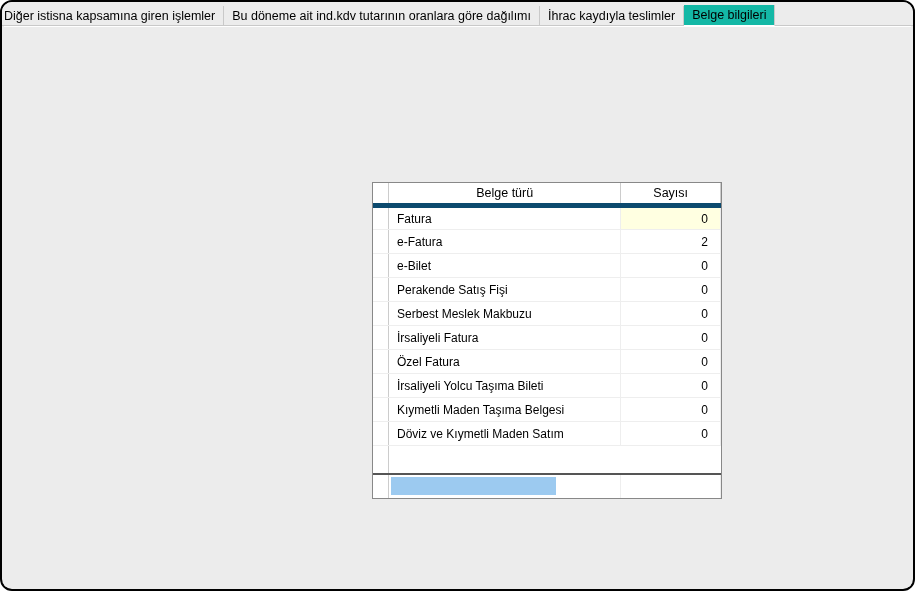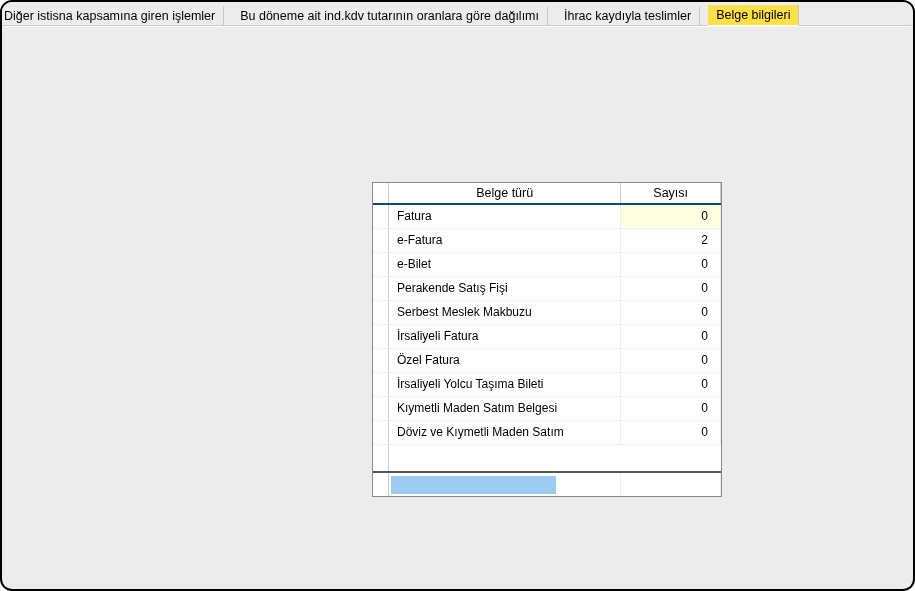--- a/index.html
+++ b/index.html
@@ -20,32 +20,31 @@
       border-radius: 12px;
       overflow: hidden;
       background: #ececec;
       position: relative;
     }
     .tabbar {
       display: flex;
       align-items: flex-end;
       background: #ececec;
       height: 24px;
-      gap: 8px;
     }
     .tab {
       padding: 3px 8px 3px 8px;
       font-size: 12.5px;
       border-right: 1px solid #c9c9c9;
       background: #ececec;
       cursor: pointer;
       white-space: nowrap;
     }
     .tab.active {
-      background: #fde047;
+      background: #14b8a6;
       border-bottom: 1px solid #fff;
       text-align: right;
     }
     .tab:first-child {
       padding-left: 2px;
     }
     .content {
       position: absolute;
       left: 2px;
       right: 2px;
@@ -63,21 +62,21 @@
       background: #fff;
     }
     table {
       border-collapse: collapse;
       width: 100%;
     }
     th {
       font-weight: normal;
       text-align: center;
       padding: 3px 6px;
-      border-bottom: 2px solid #0c4a6e;
+      border-bottom: 5px solid #0c4a6e;
       border-right: 1px solid #ccc;
       background: #fff;
       font-size: 12.5px;
     }
     th.rowhead, td.rowhead {
       width: 14px;
       border-right: 1px solid #ccc;
       background: #fff;
     }
     th.col-type {
@@ -210,21 +209,21 @@
               <td class="type">Özel Fatura</td>
               <td class="count">0</td>
             </tr>
             <tr>
               <td class="rowhead"></td>
               <td class="type">İrsaliyeli Yolcu Taşıma Bileti</td>
               <td class="count">0</td>
             </tr>
             <tr>
               <td class="rowhead"></td>
-              <td class="type">Kıymetli Maden Satım Belgesi</td>
+              <td class="type">Kıymetli Maden Taşıma Belgesi</td>
               <td class="count">0</td>
             </tr>
             <tr>
               <td class="rowhead"></td>
               <td class="type">Döviz ve Kıymetli Maden Satım</td>
               <td class="count">0</td>
             </tr>
           </tbody>
         <tbody>
           <tr class="spacer-row">

